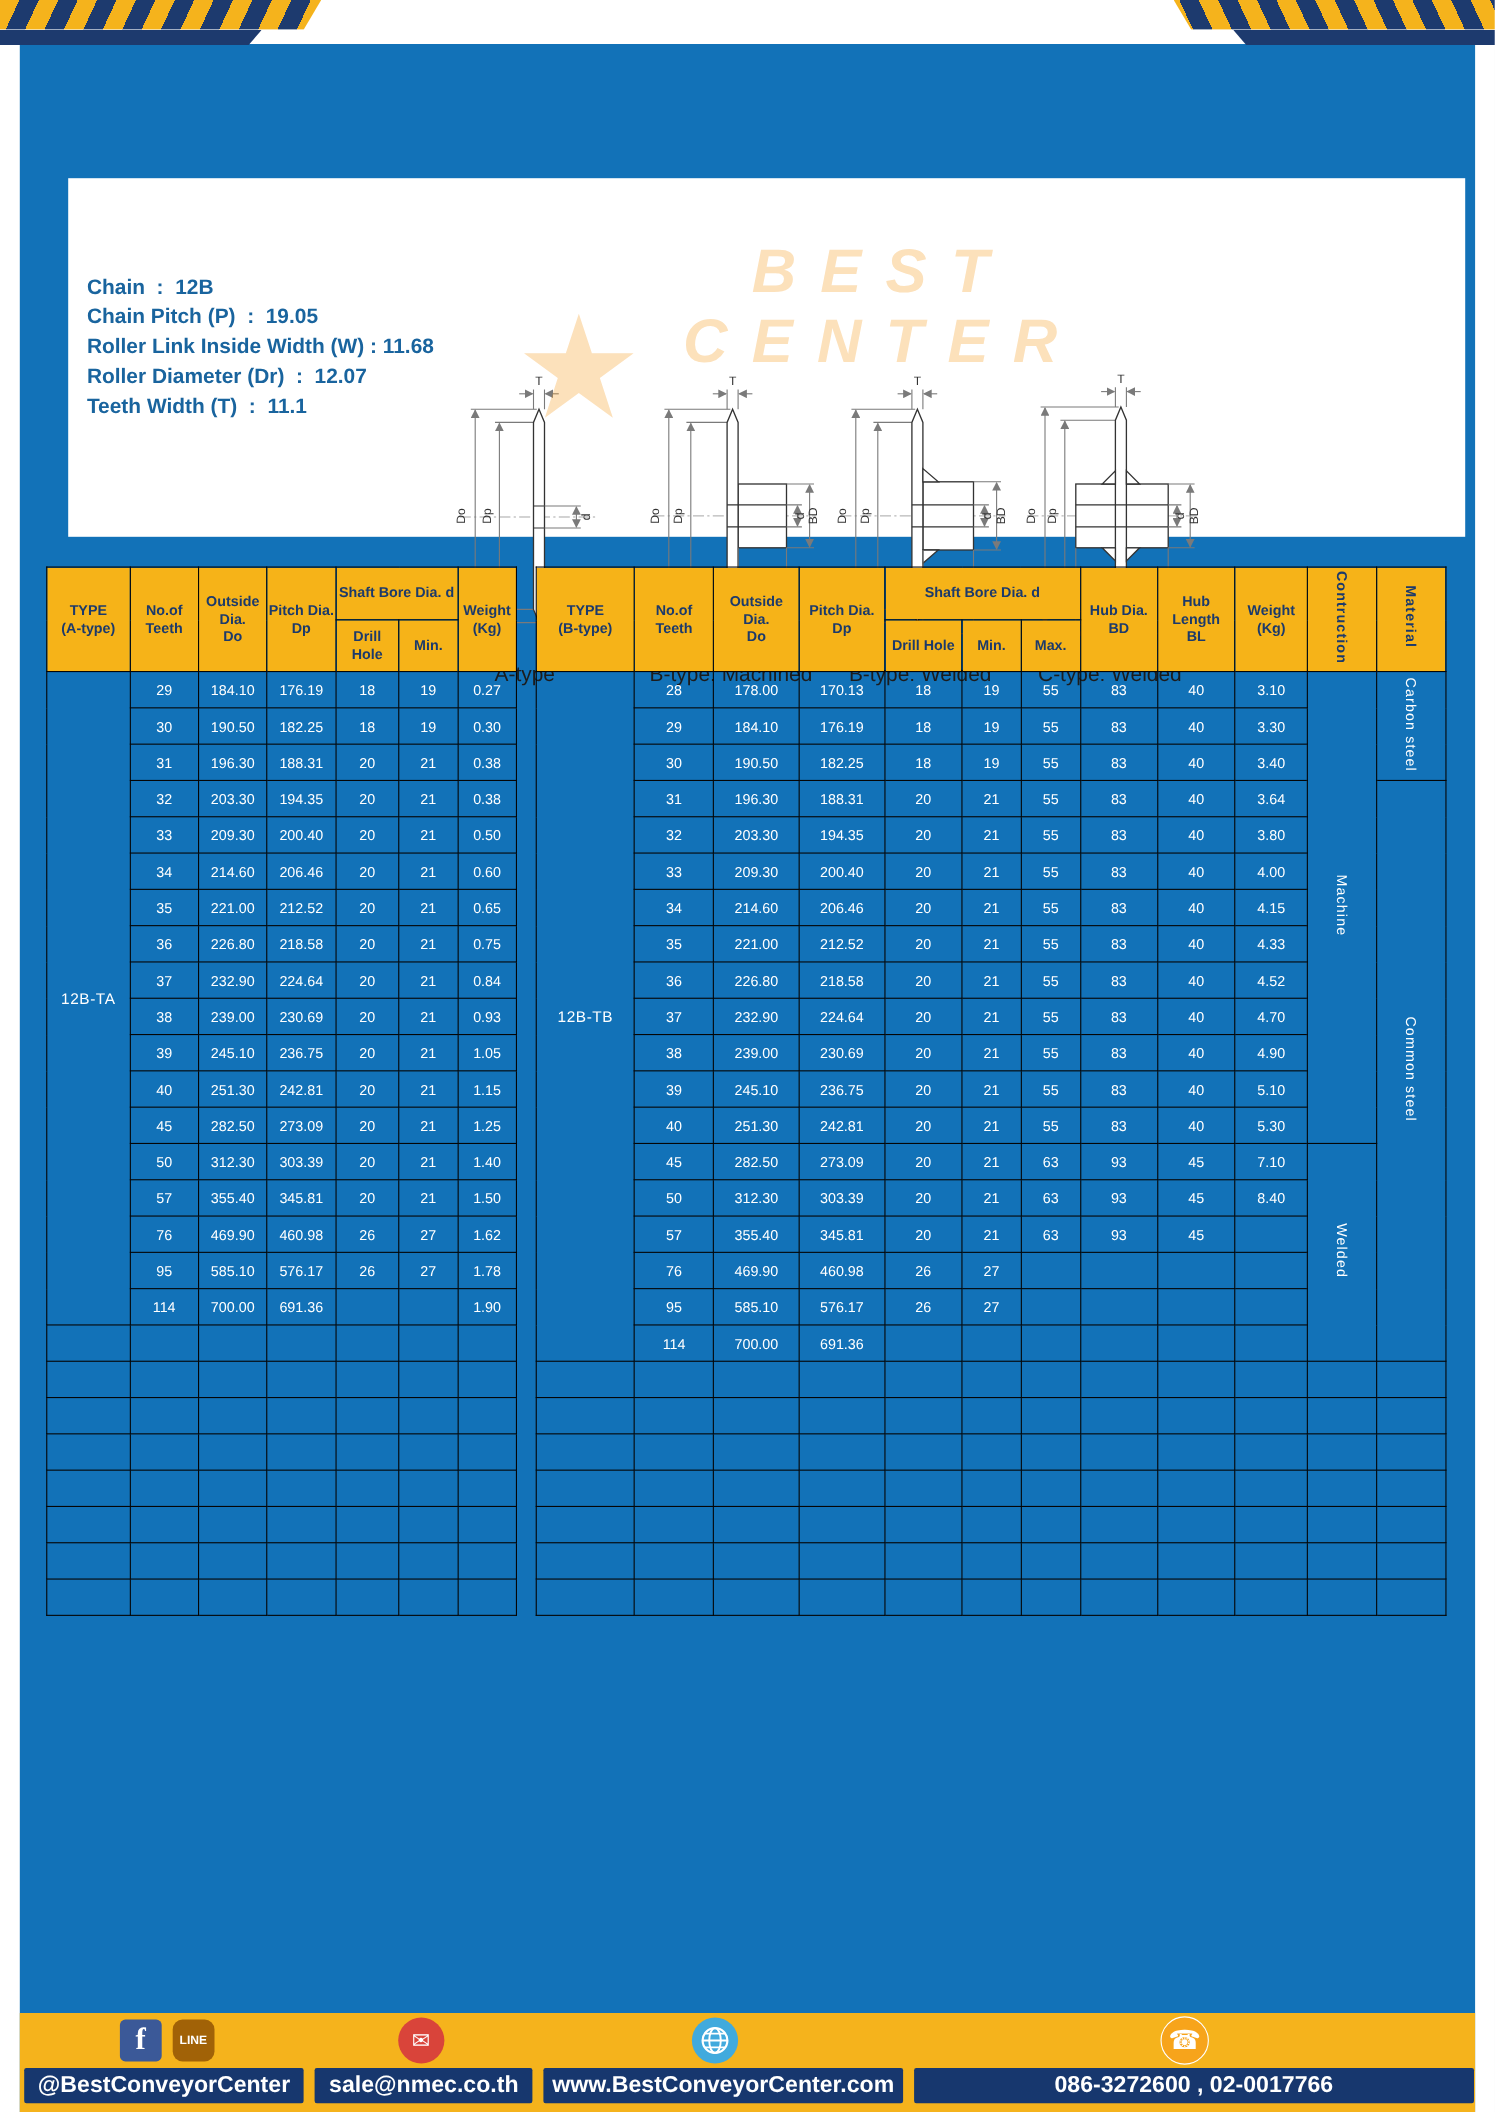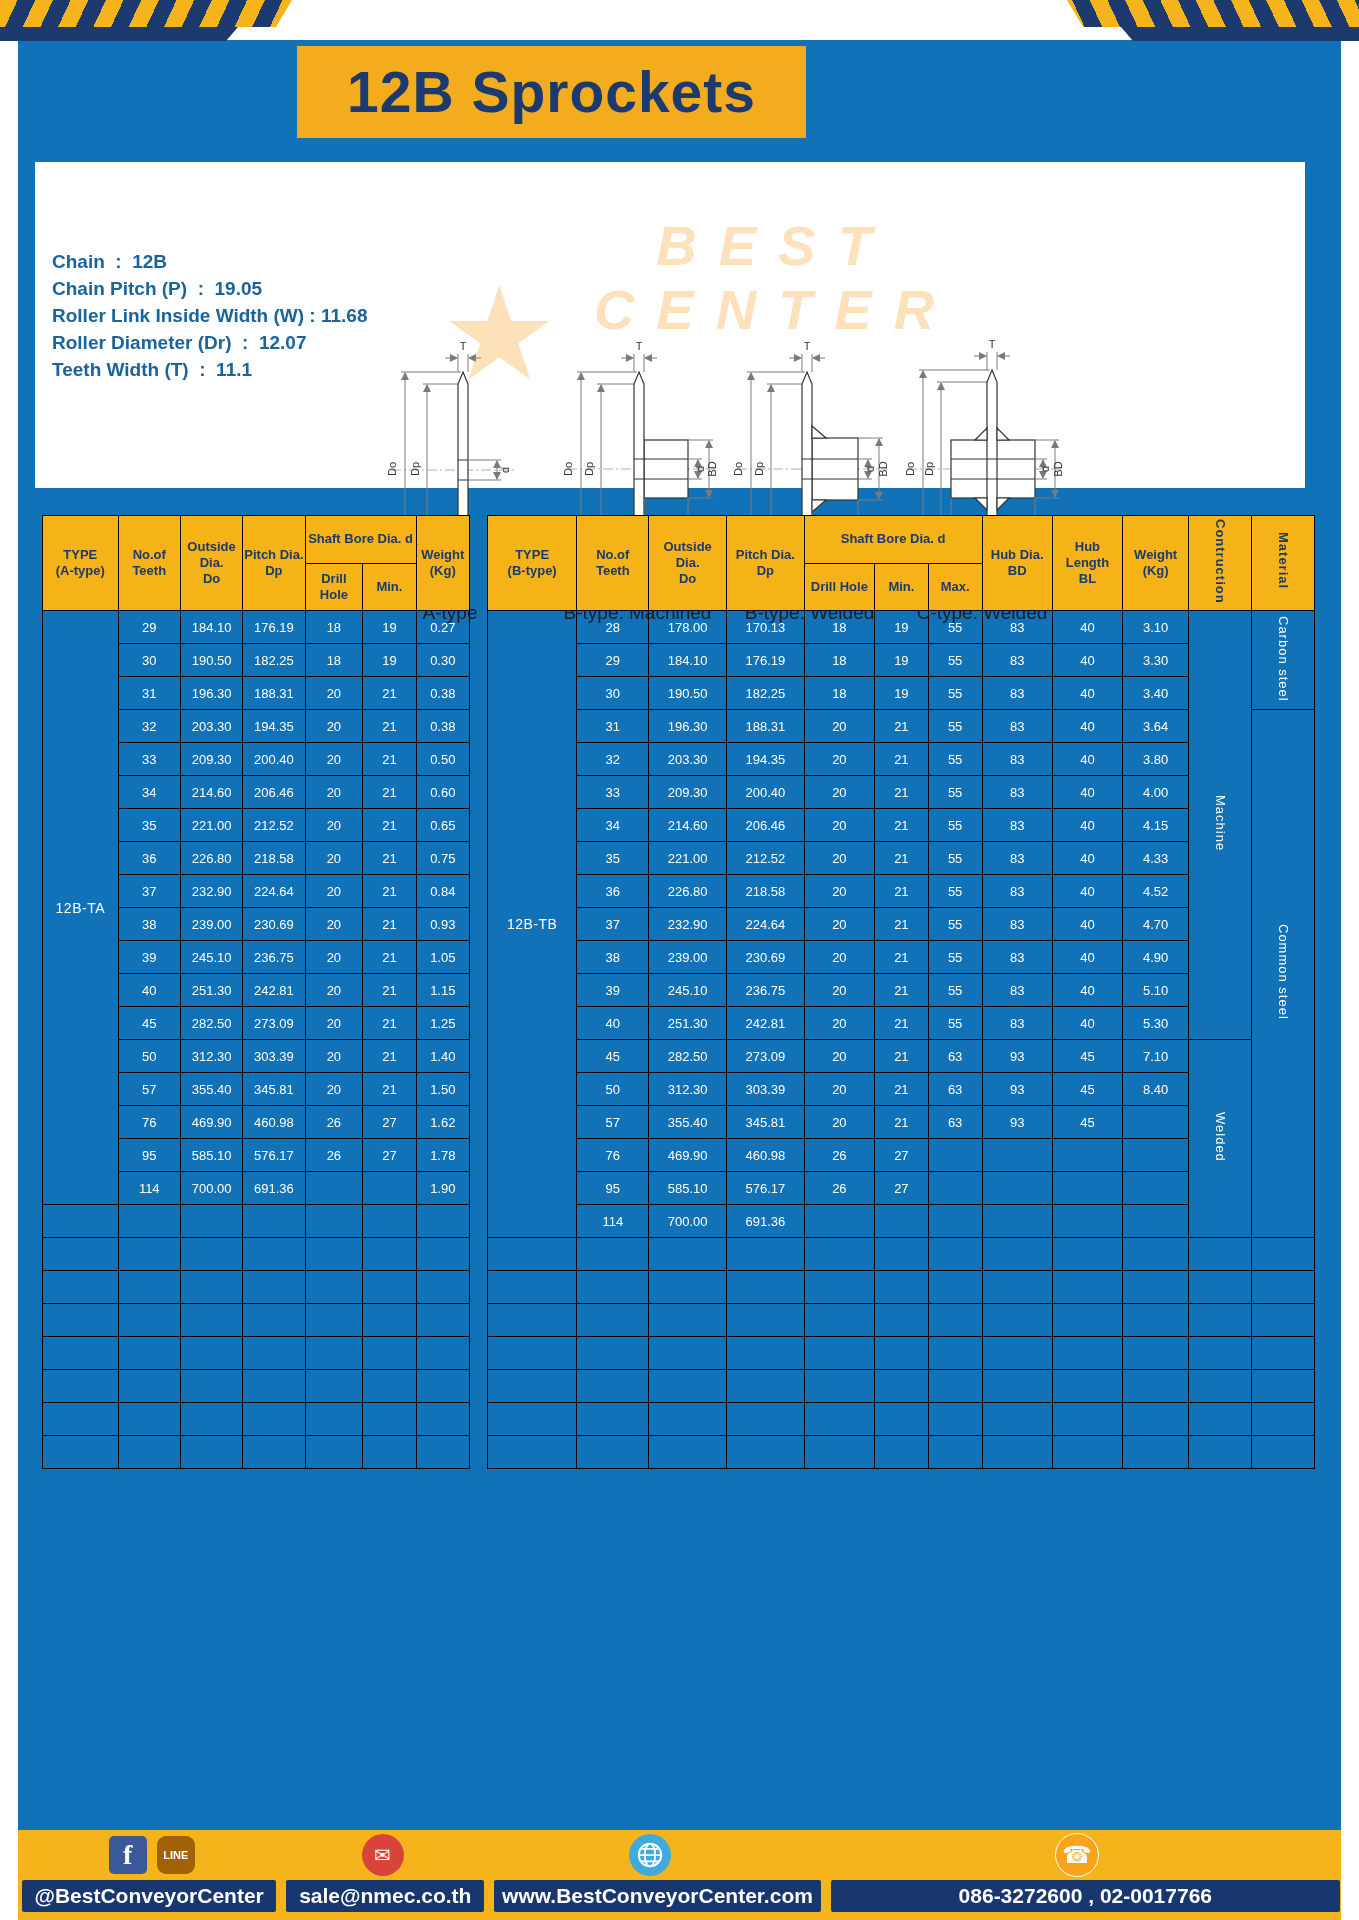--- a/index.html
+++ b/index.html
@@ -18,21 +18,21 @@
   .subbar{position:absolute;top:27px;height:14px;background:#1D3A6E;}
   .subbar.left{left:0;width:238px;clip-path:polygon(0 0,100% 0,calc(100% - 12px) 100%,0 100%);}
   .subbar.right{right:0;width:238px;clip-path:polygon(0 0,100% 0,100% 100%,12px 100%);}
 
   
   .title-banner{position:absolute;left:297px;top:46px;width:509px;height:92px;background:#F2AC1E;
     display:flex;align-items:center;justify-content:center;}
   .title-banner h1{margin:0;font-size:57px;font-weight:bold;color:#1D3A6E;letter-spacing:1px;}
 
   
-  .spec-panel{position:absolute;left:35px;top:162px;width:1270px;height:326px;background:#ffffff;}
+  .spec-panel{position:absolute;left:62px;top:162px;width:1270px;height:326px;background:#ffffff;}
   .specs{position:absolute;left:17px;top:86px;}
   .spec-line{font-size:19px;font-weight:bold;color:#19649E;line-height:27px;white-space:pre;}
 
   
   .watermark{position:absolute;left:430px;top:52px;width:620px;opacity:0.30;color:#F59A1C;
     pointer-events:none;text-align:center;font-style:italic;font-weight:bold;}
   .watermark .wm-line{font-size:56px;line-height:64px;letter-spacing:22px;}
   .wm-star{position:absolute;left:-24px;top:44px;font-size:130px;font-style:normal;}
 
   
@@ -81,23 +81,20 @@
 <body>
 
 <div class="page">
   <div class="blue-bg"></div>
 
   <div class="hazard left"></div>
   <div class="hazard right"></div>
   <div class="subbar left"></div>
   <div class="subbar right"></div>
 
-  <div class="title-banner">
-    <h1>12B Sprockets</h1>
-  </div>
 
   <svg width="0" height="0" style="position:absolute">
     <defs>
       <marker id="arr" markerWidth="8" markerHeight="8" refX="7" refY="4" orient="auto-start-reverse" markerUnits="userSpaceOnUse">
         <path d="M0 0 L8 4 L0 8 Z" fill="#7a7a7a"></path>
       </marker>
     </defs>
   </svg>
 
   <div class="spec-panel">

